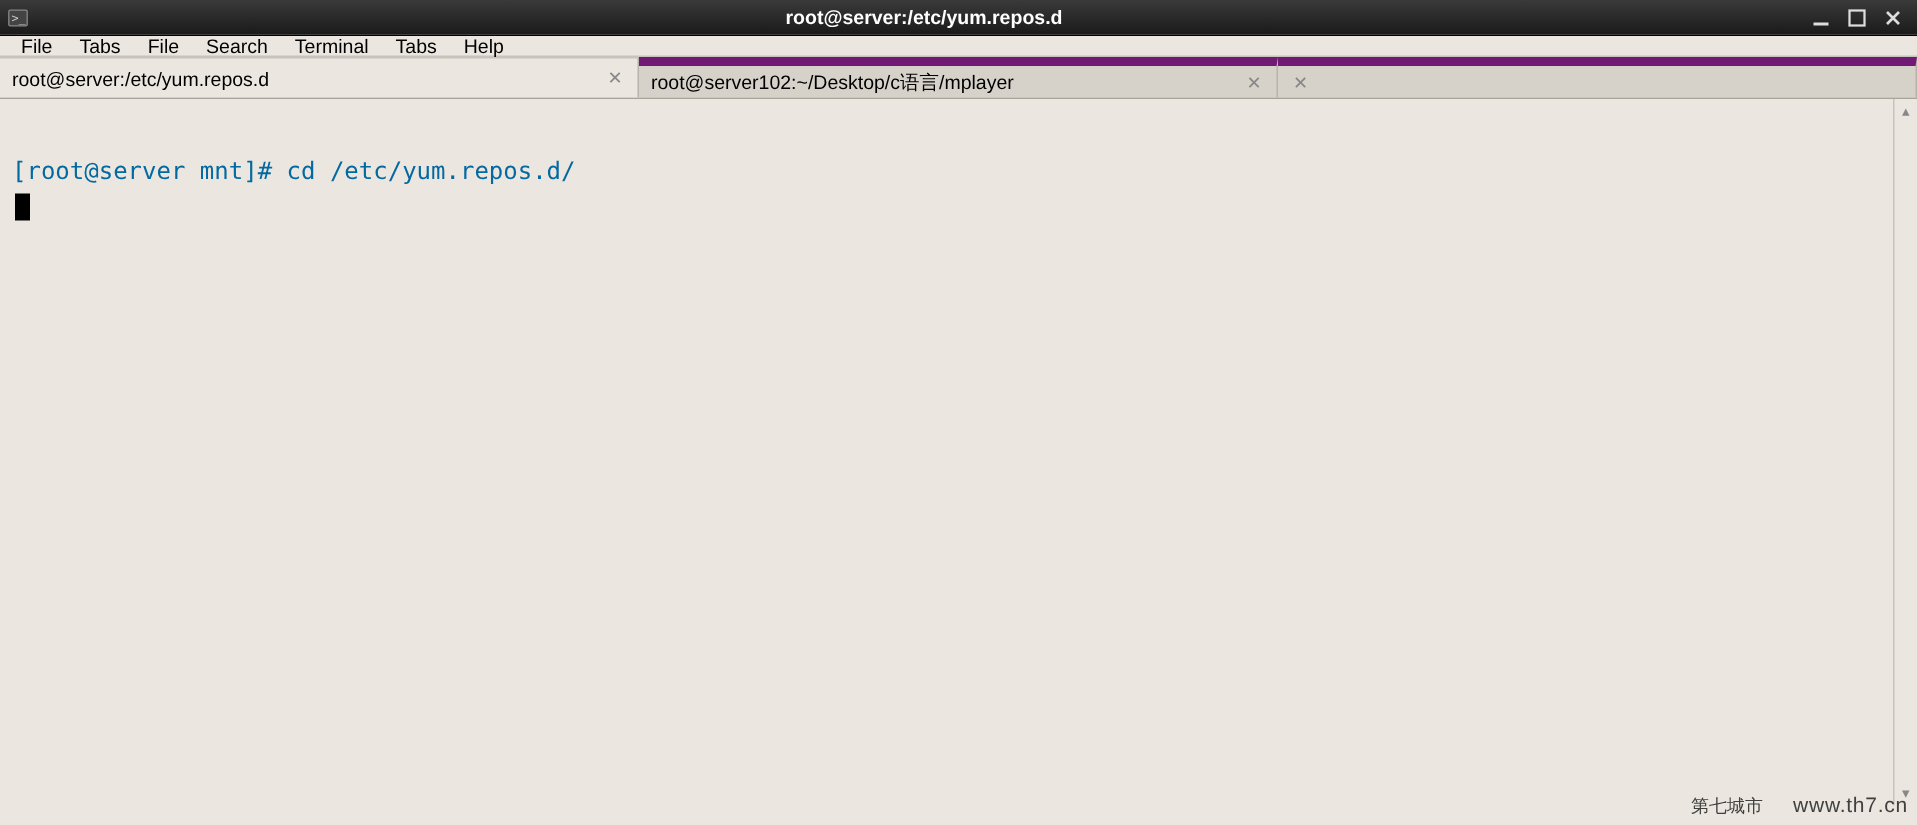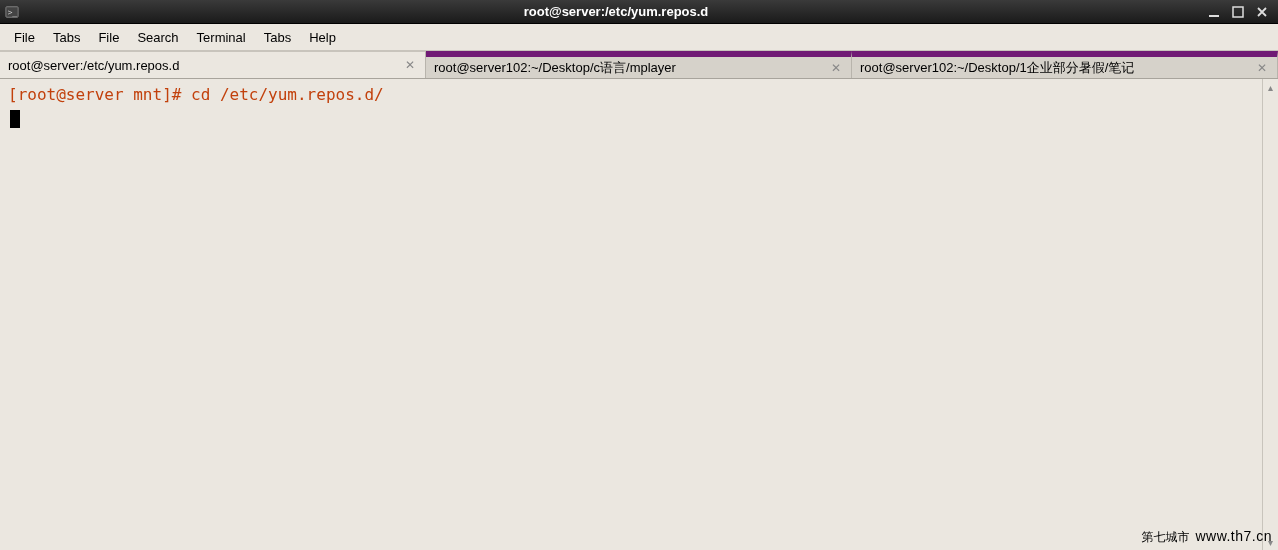--- a/index.html
+++ b/index.html
@@ -47,21 +47,21 @@
       height: 16px;
       display: flex;
       align-items: center;
       justify-content: center;
       color: #ddd;
       cursor: pointer;
       font-size: 13px;
     }
     .menubar {
       background: #ebe7e0;
-      height: 27px;
+      height: 14px;
       display: flex;
       align-items: center;
       padding: 0 6px;
       gap: 2px;
       border-bottom: 1px solid #c8c4bc;
     }
     .menu-item {
       padding: 3px 8px;
       cursor: pointer;
       border-radius: 3px;
@@ -109,24 +109,25 @@
     .terminal-wrapper {
       display: flex;
       height: calc(100% - 24px - 27px - 28px);
     }
     .terminal {
       flex: 1;
       background: #ebe7e0;
       font-family: "DejaVu Sans Mono", "Liberation Mono", monospace;
       font-size: 16px;
       line-height: 1.5;
-      color: #c2410c;
+      color: #0369a1;
       padding: 4px 8px;
       white-space: pre;
       overflow: hidden;
+      margin-top: 32px;
     }
     .terminal-line { display: block; }
     .cursor {
       display: inline-block;
       width: 10px;
       height: 18px;
       background: #000;
       vertical-align: text-bottom;
       margin-left: 2px;
     }
@@ -145,24 +146,24 @@
       color: #888;
       font-size: 10px;
       cursor: pointer;
     }
     .scrollbar-track { flex: 1; }
     .watermark {
       position: absolute;
       right: 6px;
       bottom: 4px;
       font-size: 12px;
-      color: #000000;
+      color: #404040;
       font-family: sans-serif;
       display: flex;
-      gap: 6px;
+      gap: 20px;
       align-items: baseline;
     }
     .watermark .wm2 { font-size: 14px; letter-spacing: 0.5px; }
   </style>
 </head>
 <body>
 
 <div class="titlebar">
   <span class="titlebar-icon">
     <svg viewBox="0 0 16 16">
@@ -203,21 +204,20 @@
 <div class="tabbar">
   <div class="tab active">
     <span class="tab-label">root@server:/etc/yum.repos.d</span>
     <span class="tab-close">✕</span>
   </div>
   <div class="tab">
     <span class="tab-label">root@server102:~/Desktop/c语言/mplayer</span>
     <span class="tab-close">✕</span>
   </div>
   <div class="tab">
-    <span class="tab-label">root@server102:~/Desktop/1企业部分暑假/笔记</span>
     <span class="tab-close">✕</span>
   </div>
 </div>
 
 <div class="terminal-wrapper">
   <div class="terminal"><span class="terminal-line">[root@server mnt]# cd /etc/yum.repos.d/</span><span class="terminal-line"><span class="cursor"></span></span></div>
   <div class="scrollbar">
     <div class="scrollbar-btn">▴</div>
     <div class="scrollbar-track"></div>
     <div class="scrollbar-btn">▾</div>

